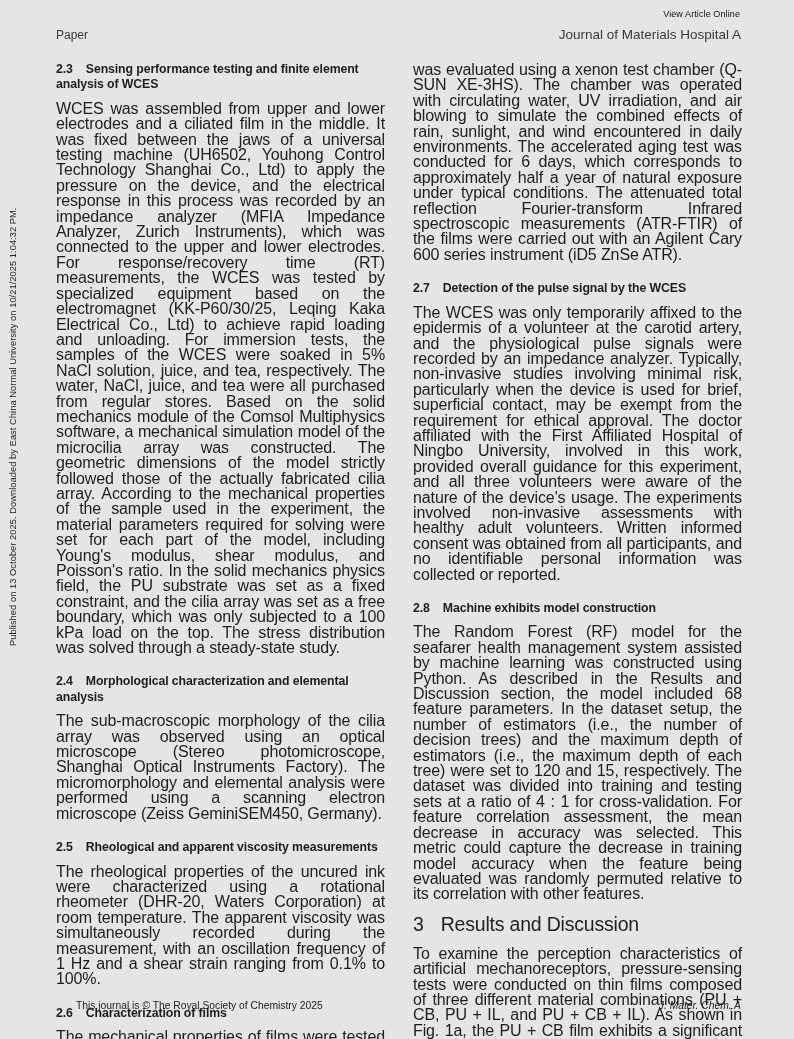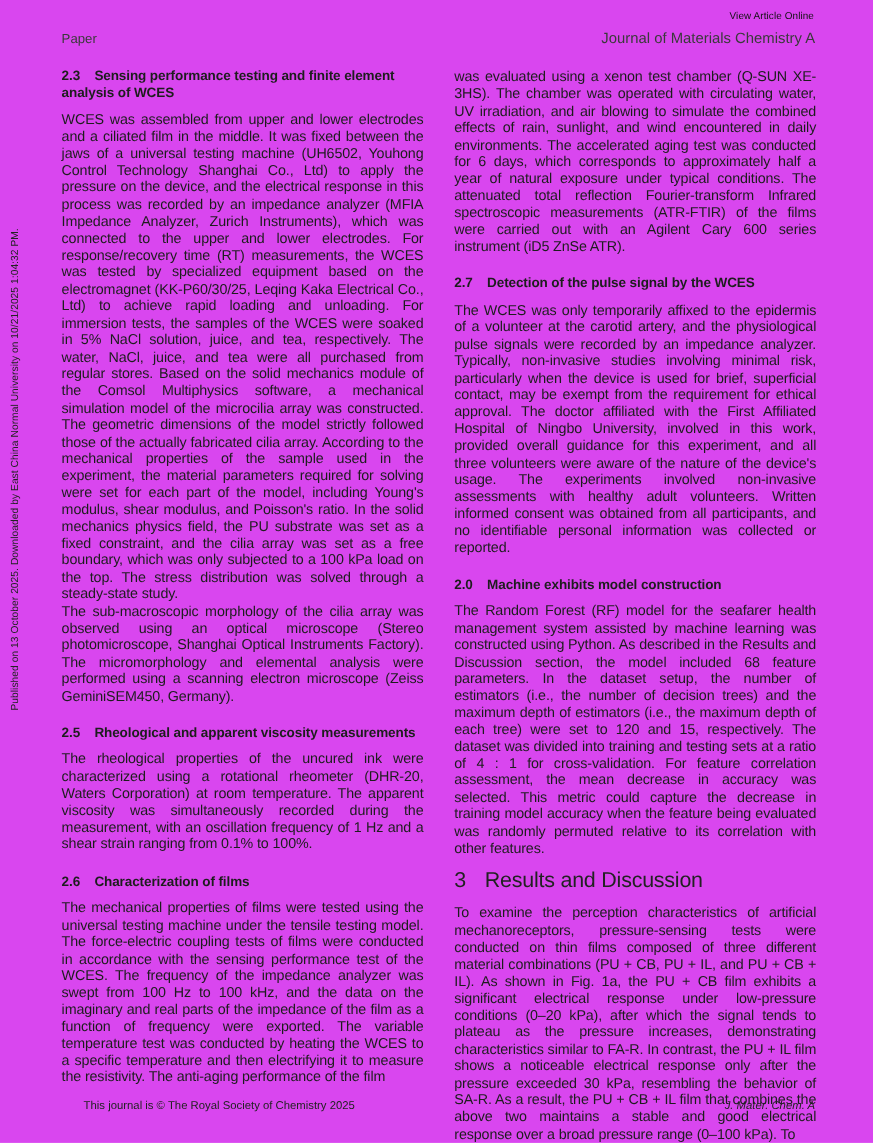--- a/index.html
+++ b/index.html
@@ -1,41 +1,41 @@
 <!DOCTYPE html>
 <html lang="en"><head>
 <meta charset="utf-8">
 <title>Journal Page</title>
 <style>
   html,body{margin:0;padding:0;background:#ffffff;}
   .page{
     position:relative;
     width:794px;height:1039px;
-    background:#d946ef;
+    background:#e5e5e5;
     font-family:"Liberation Sans", sans-serif;
     color:#1d1d1d;
     overflow:hidden;
   }
   .view-online{
     position:absolute;top:9px;right:54px;
     font-size:9px;color:#111;letter-spacing:0.1px;
   }
   .header{
     position:absolute;top:27px;left:56px;right:53px;
     display:flex;justify-content:space-between;align-items:baseline;
   }
   .header .hleft{font-size:12px;color:#3a3a3a;}
   .header .hright{font-size:13.5px;color:#3a3a3a;}
   .columns{
     position:absolute;top:62px;left:56px;width:686px;
     display:flex;gap:28px;
   }
   .col{width:335px;}
   .p{
-    font-size:13px;line-height:15.4px;
+    font-size:16px;line-height:15.4px;
     text-align:justify;letter-spacing:-0.12px;
     hyphens:auto;-webkit-hyphens:auto;
     margin:0 0 0 0;
   }
   .h3{
     font-size:12.3px;font-weight:bold;line-height:15.4px;
     margin:19px 0 8px 0;letter-spacing:-0.1px;
   }
   .h1{
     font-size:19.5px;font-weight:normal;line-height:23px;
@@ -61,38 +61,39 @@
 <body>
 
 <div class="page">
 
   <div class="sidebar">Published on 13 October 2025. Downloaded by East China Normal University on 10/21/2025 1:04:32 PM.</div>
 
   <div class="view-online">View Article Online</div>
 
   <div class="header">
     <span class="hleft">Paper</span>
-    <span class="hright">Journal of Materials Chemistry A</span>
+    <span class="hright">Journal of Materials Hospital A</span>
   </div>
 
   <div class="columns">
     <div class="col" id="col-left">
         <div class="h3"><span class="num">2.3</span><span>Sensing performance testing and finite element analysis of WCES</span></div>
         <div class="p">WCES was assembled from upper and lower electrodes and a ciliated film in the middle. It was fixed between the jaws of a universal testing machine (UH6502, Youhong Control Technology Shanghai Co., Ltd) to apply the pressure on the device, and the electrical response in this process was recorded by an impedance analyzer (MFIA Impedance Analyzer, Zurich Instruments), which was connected to the upper and lower electrodes. For response/recovery time (RT) measurements, the WCES was tested by specialized equipment based on the electromagnet (KK-P60/30/25, Leqing Kaka Electrical Co., Ltd) to achieve rapid loading and unloading. For immersion tests, the samples of the WCES were soaked in 5% NaCl solution, juice, and tea, respectively. The water, NaCl, juice, and tea were all purchased from regular stores. Based on the solid mechanics module of the Comsol Multiphysics software, a mechanical simulation model of the microcilia array was constructed. The geometric dimensions of the model strictly followed those of the actually fabricated cilia array. According to the mechanical properties of the sample used in the experiment, the material parameters required for solving were set for each part of the model, including Young's modulus, shear modulus, and Poisson's ratio. In the solid mechanics physics field, the PU substrate was set as a fixed constraint, and the cilia array was set as a free boundary, which was only subjected to a 100 kPa load on the top. The stress distribution was solved through a steady-state study.</div>
+        <div class="h3"><span class="num">2.4</span><span>Morphological characterization and elemental analysis</span></div>
         <div class="p">The sub-macroscopic morphology of the cilia array was observed using an optical microscope (Stereo photomicroscope, Shanghai Optical Instruments Factory). The micromorphology and elemental analysis were performed using a scanning electron microscope (Zeiss GeminiSEM450, Germany).</div>
         <div class="h3"><span class="num">2.5</span><span>Rheological and apparent viscosity measurements</span></div>
         <div class="p">The rheological properties of the uncured ink were characterized using a rotational rheometer (DHR-20, Waters Corporation) at room temperature. The apparent viscosity was simultaneously recorded during the measurement, with an oscillation frequency of 1 Hz and a shear strain ranging from 0.1% to 100%.</div>
         <div class="h3"><span class="num">2.6</span><span>Characterization of films</span></div>
         <div class="p">The mechanical properties of films were tested using the universal testing machine under the tensile testing model. The force-electric coupling tests of films were conducted in accordance with the sensing performance test of the WCES. The frequency of the impedance analyzer was swept from 100 Hz to 100 kHz, and the data on the imaginary and real parts of the impedance of the film as a function of frequency were exported. The variable temperature test was conducted by heating the WCES to a specific temperature and then electrifying it to measure the resistivity. The anti-aging performance of the film</div>
       </div>
     <div class="col" id="col-right">
         <div class="p">was evaluated using a xenon test chamber (Q-SUN XE-3HS). The chamber was operated with circulating water, UV irradiation, and air blowing to simulate the combined effects of rain, sunlight, and wind encountered in daily environments. The accelerated aging test was conducted for 6 days, which corresponds to approximately half a year of natural exposure under typical conditions. The attenuated total reflection Fourier-transform Infrared spectroscopic measurements (ATR-FTIR) of the films were carried out with an Agilent Cary 600 series instrument (iD5 ZnSe ATR).</div>
         <div class="h3"><span class="num">2.7</span><span>Detection of the pulse signal by the WCES</span></div>
         <div class="p">The WCES was only temporarily affixed to the epidermis of a volunteer at the carotid artery, and the physiological pulse signals were recorded by an impedance analyzer. Typically, non-invasive studies involving minimal risk, particularly when the device is used for brief, superficial contact, may be exempt from the requirement for ethical approval. The doctor affiliated with the First Affiliated Hospital of Ningbo University, involved in this work, provided overall guidance for this experiment, and all three volunteers were aware of the nature of the device's usage. The experiments involved non-invasive assessments with healthy adult volunteers. Written informed consent was obtained from all participants, and no identifiable personal information was collected or reported.</div>
-        <div class="h3"><span class="num">2.0</span><span>Machine exhibits model construction</span></div>
+        <div class="h3"><span class="num">2.8</span><span>Machine exhibits model construction</span></div>
         <div class="p">The Random Forest (RF) model for the seafarer health management system assisted by machine learning was constructed using Python. As described in the Results and Discussion section, the model included 68 feature parameters. In the dataset setup, the number of estimators (i.e., the number of decision trees) and the maximum depth of estimators (i.e., the maximum depth of each tree) were set to 120 and 15, respectively. The dataset was divided into training and testing sets at a ratio of 4 : 1 for cross-validation. For feature correlation assessment, the mean decrease in accuracy was selected. This metric could capture the decrease in training model accuracy when the feature being evaluated was randomly permuted relative to its correlation with other features.</div>
         <div class="h1"><span class="num">3</span><span>Results and Discussion</span></div>
         <div class="p">To examine the perception characteristics of artificial mechanoreceptors, pressure-sensing tests were conducted on thin films composed of three different material combinations (PU + CB, PU + IL, and PU + CB + IL). As shown in Fig. 1a, the PU + CB film exhibits a significant electrical response under low-pressure conditions (0–20 kPa), after which the signal tends to plateau as the pressure increases, demonstrating characteristics similar to FA-R. In contrast, the PU + IL film shows a noticeable electrical response only after the pressure exceeded 30 kPa, resembling the behavior of SA-R. As a result, the PU + CB + IL film that combines the above two maintains a stable and good electrical response over a broad pressure range (0–100 kPa). To</div>
       </div>
   </div>
 
   <div class="footer">
     <span class="fleft">This journal is © The Royal Society of Chemistry 2025</span>
     <span class="fright">J. Mater. Chem. A</span>
   </div>

